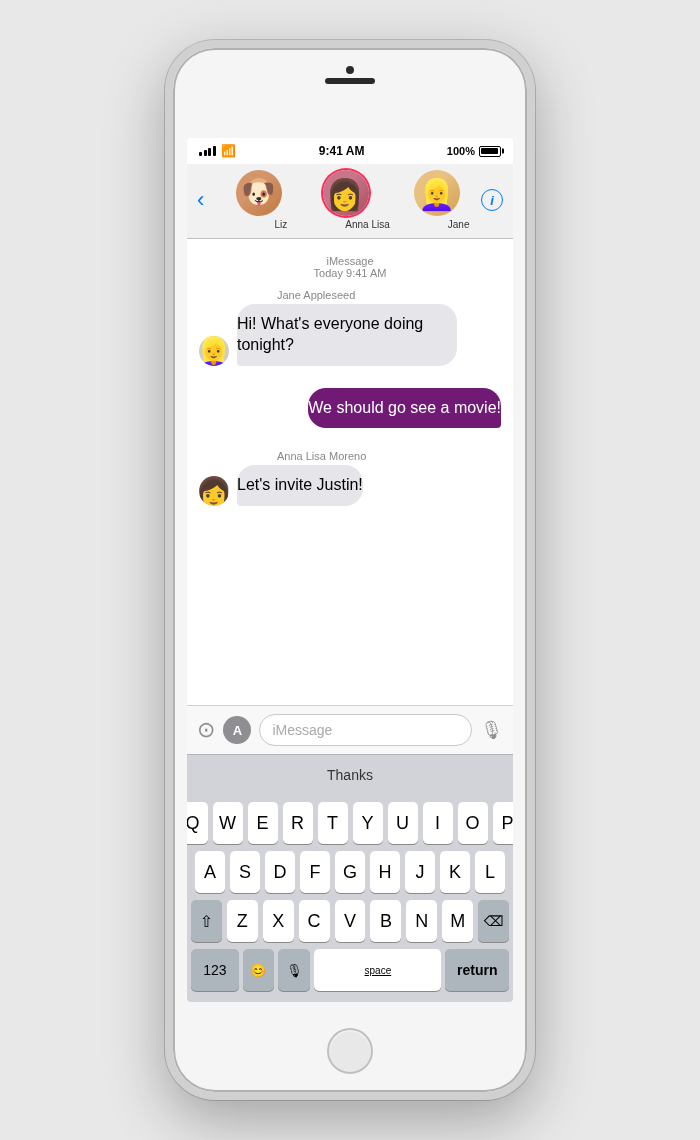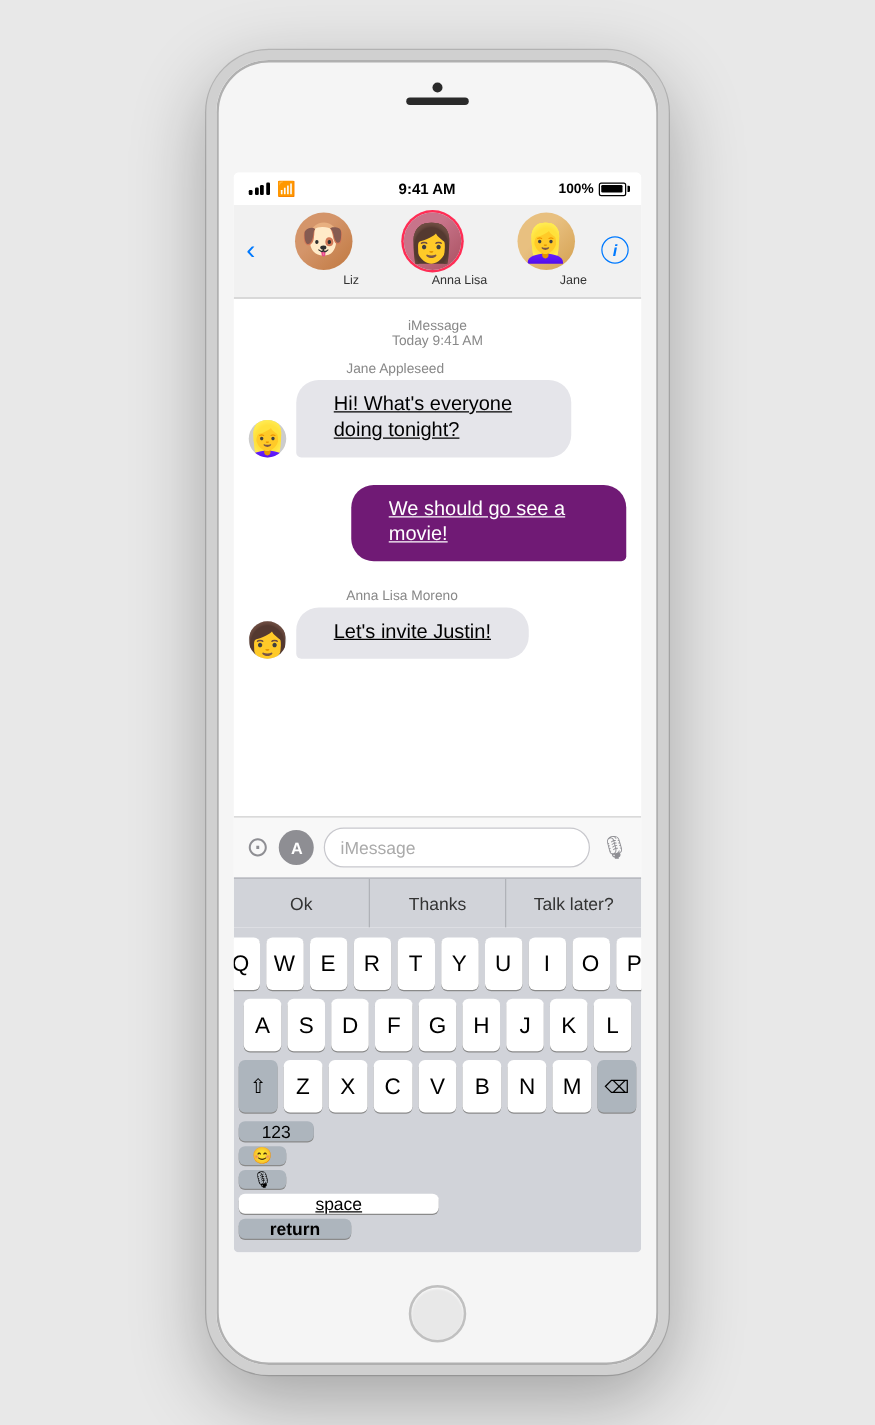--- a/index.html
+++ b/index.html
@@ -312,25 +312,24 @@
       height: 30px;
       border-radius: 50%;
       flex-shrink: 0;
       position: relative;
       overflow: hidden;
       background: #ccc;
     }
 
     .bubble {
       max-width: 220px;
-      padding: 10px 30px;
+      padding: 10px 0;
       border-radius: 18px;
       font-size: 16px;
       line-height: 1.3;
-      text-decoration: underline;
     }
     .bubble.incoming {
       background: #e5e5ea;
       color: #000;
       border-bottom-left-radius: 4px;
     }
     .bubble.outgoing {
       background: #701a75;
       color: white;
       border-bottom-right-radius: 4px;
@@ -426,37 +425,36 @@
       font-size: 13px;
       font-weight: 500;
       max-width: none;
     }
     .key.wide {
       max-width: none;
     }
     .key.space {
       flex: 4;
       max-width: 160px;
-      font-size: 14px;
+      font-size: 10px;
       text-decoration: underline;
     }
     .key.return {
       flex: 2;
       max-width: 90px;
       font-size: 14px;
       font-weight: bold;
     }
     .key.num123 {
       flex: 1.5;
       max-width: 60px;
       font-size: 14px;
     }
     .bottom-row {
       gap: 4px;
-      flex-direction: column;
     }
 
     
     .home-button {
       position: absolute;
       bottom: 18px;
       left: 50%;
       transform: translateX(-50%);
       width: 46px;
       height: 46px;
@@ -557,23 +555,21 @@
     <div class="input-area">
       <span class="input-icon-btn">⊙</span>
       <span class="input-icon-btn" style="width:28px;height:28px;border-radius:50%;background:#8e8e93;display:flex;align-items:center;justify-content:center;font-size:13px;color:white;font-weight:700;">A</span>
       <div class="imessage-input">
         <span style="color:#aaa;font-size:14px;">iMessage</span>
       </div>
       <span class="mic-icon">🎙</span>
     </div>
 
     <div class="predictive-bar">
-      <div class="pred-item">Ok</div>
       <div class="pred-item">Thanks</div>
-      <div class="pred-item">Talk later?</div>
     </div>
 
     <div class="keyboard">
 
       <div class="key-row">
         <div class="key">Q</div>
         <div class="key">W</div>
         <div class="key">E</div>
         <div class="key">R</div>
         <div class="key">T</div>

